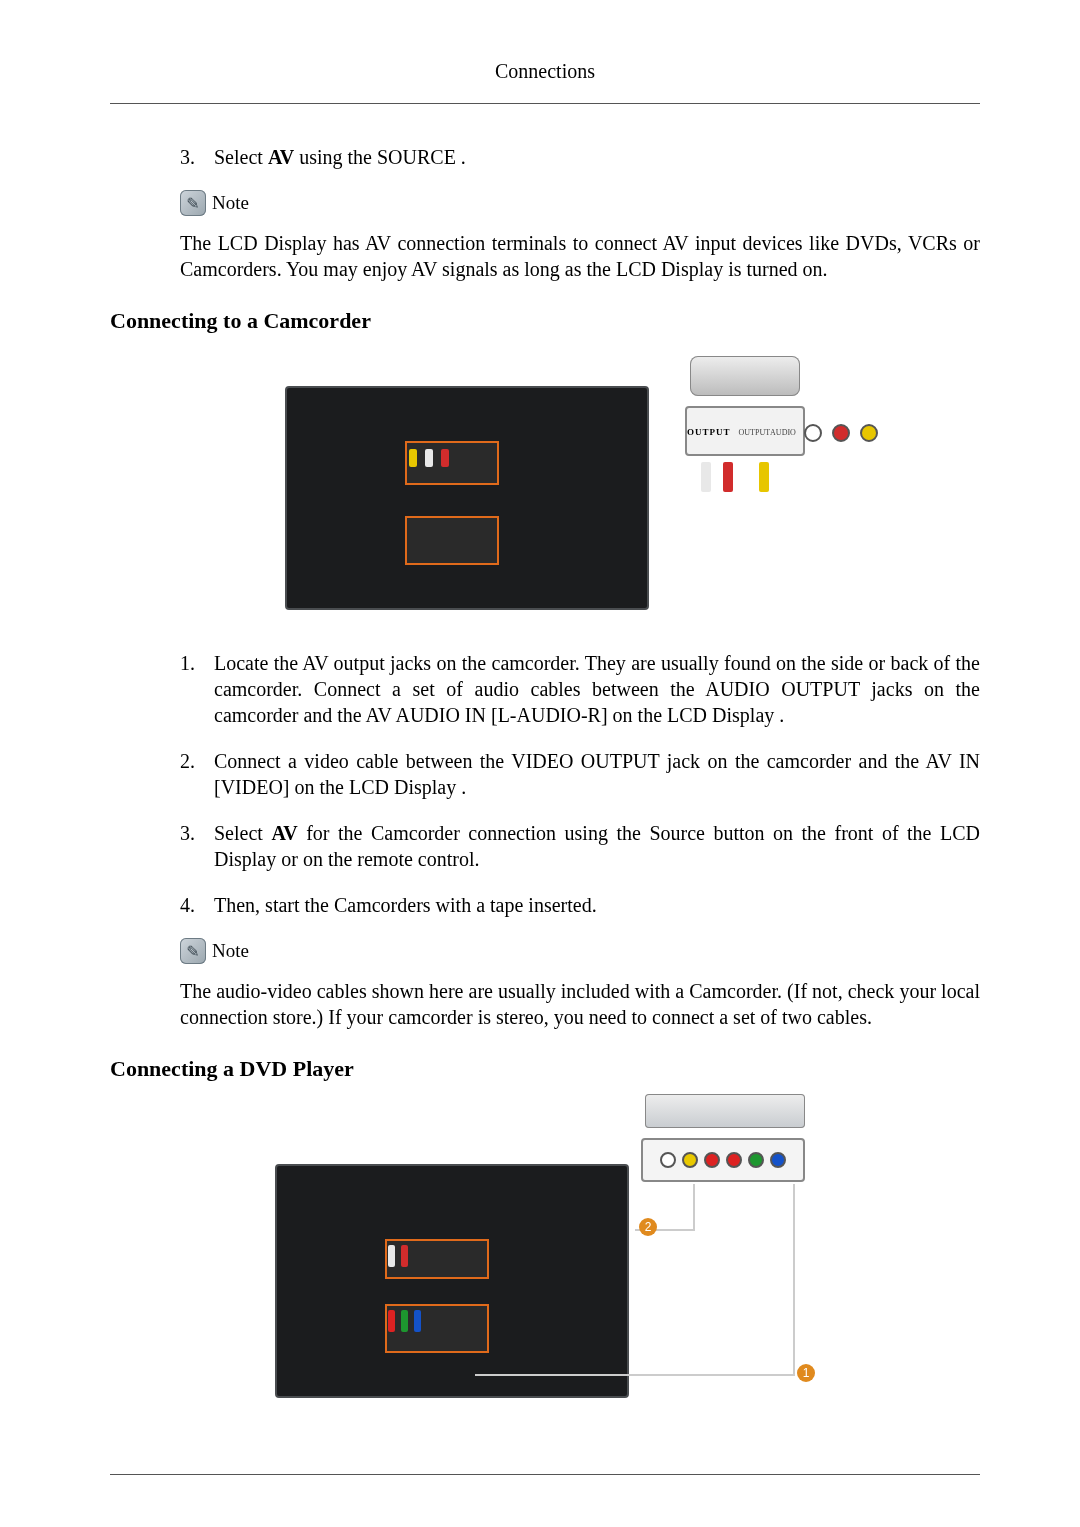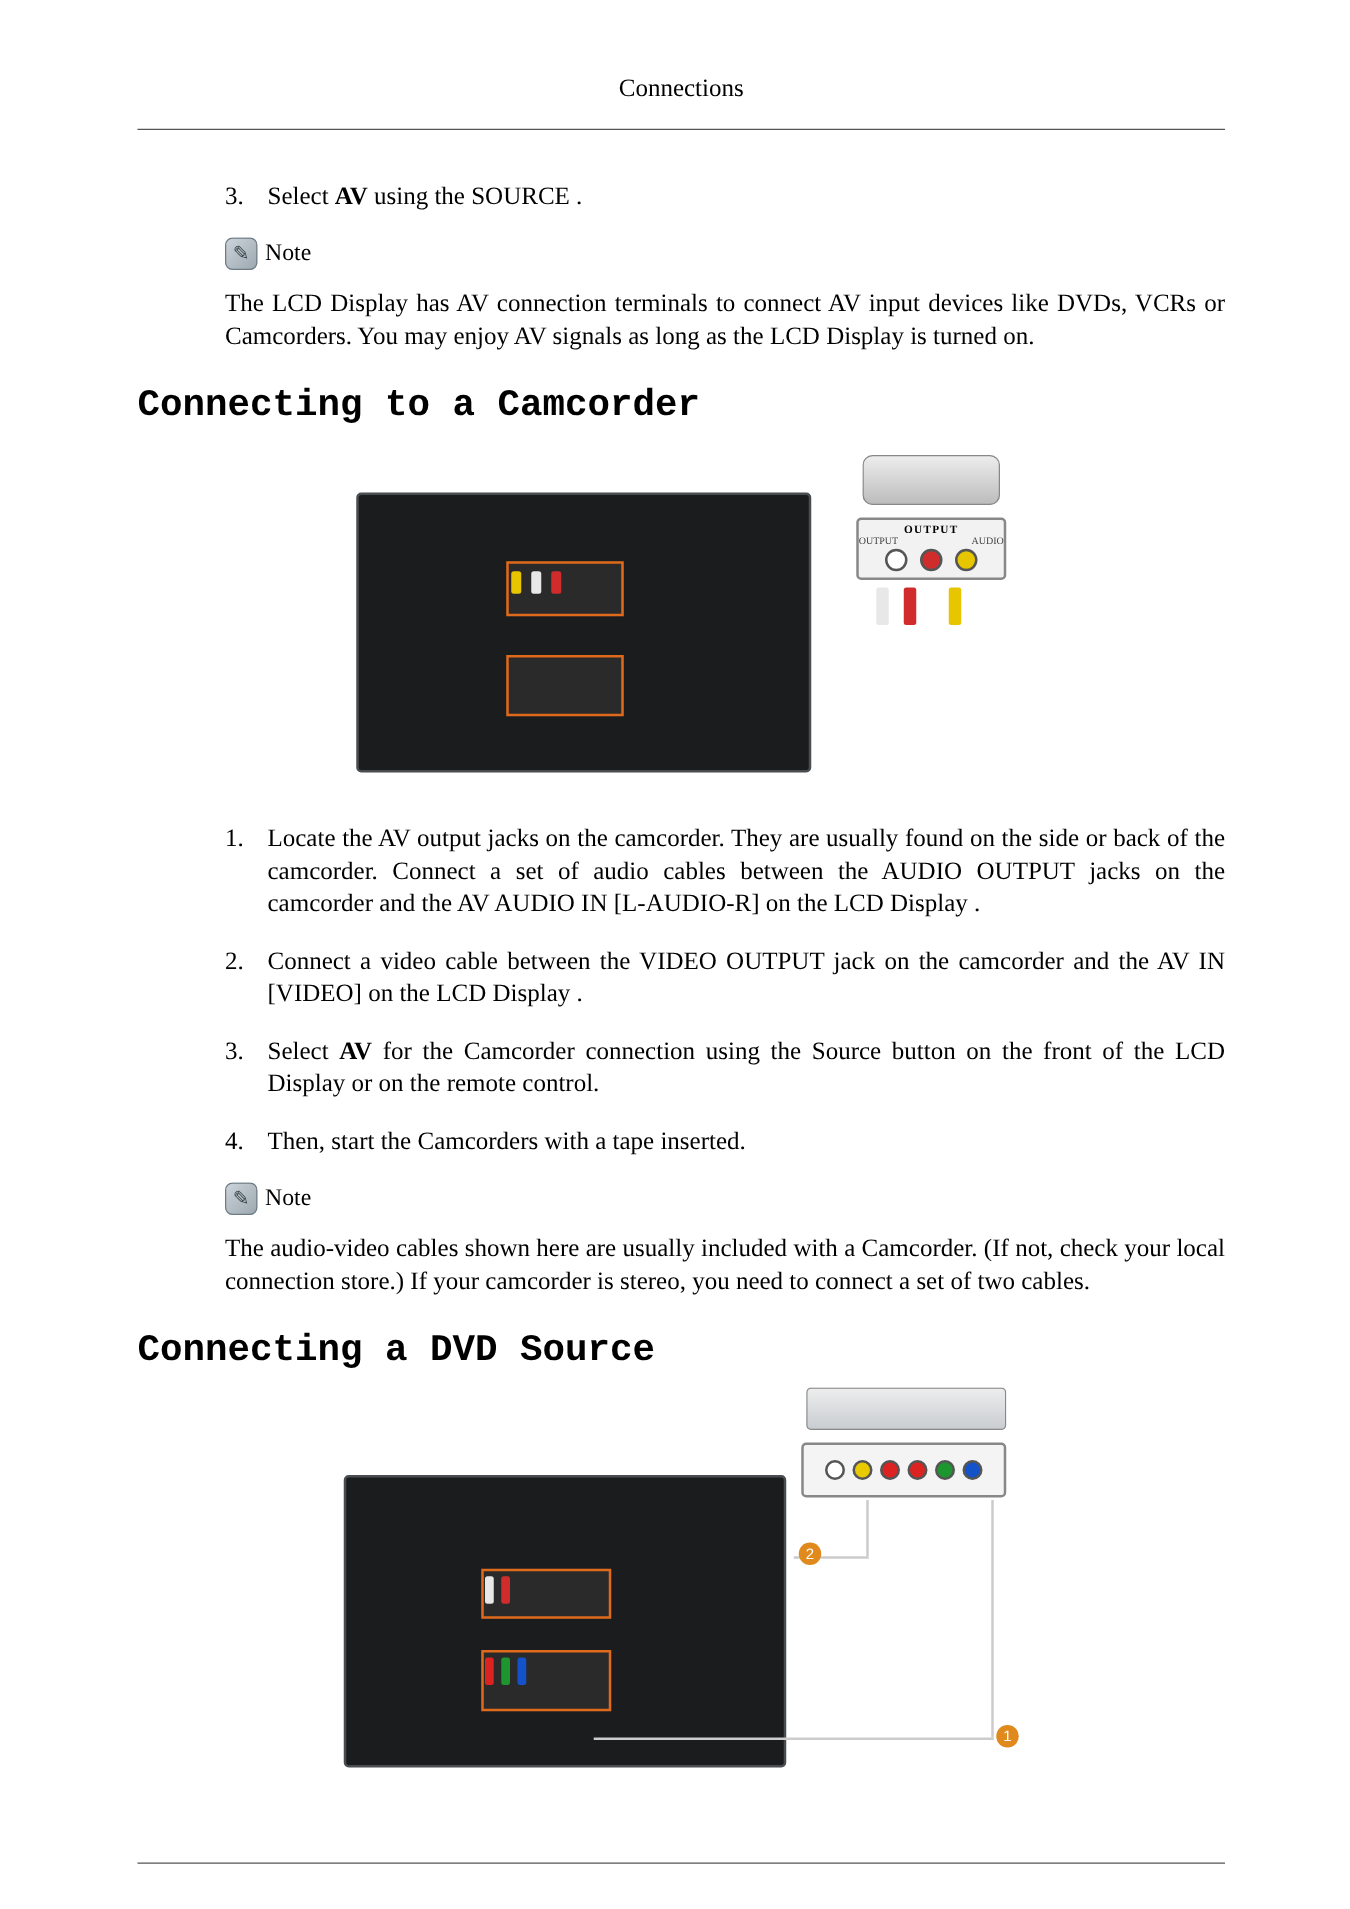--- a/index.html
+++ b/index.html
@@ -72,23 +72,23 @@
     font-weight: normal;
     font-size: 19px;
   }
   .para {
     font-size: 20px;
     line-height: 1.3;
     text-align: justify;
     margin: 0 0 20px 0;
   }
   h2.section {
-    font-family: Liberation Mono, monospace;
+    font-family: Liberation Serif, serif;
     font-weight: bold;
-    font-size: 30px;
+    font-size: 22px;
     margin: 26px 0 12px 0;
   }
   .figure-wrap {
     display:flex;
     justify-content:center;
     margin: 6px 0 24px 0;
   }
 
   
   .fig-cam {
@@ -133,21 +133,21 @@
     box-shadow:inset 0 0 0 1px #888;
     position:absolute;left:5px;top:10px;
   }
   .output-box{
     position:absolute;
     right:0; top:60px;
     width:120px;height:50px;
     border:2px solid #888;border-radius:4px;
     background:#f2f2f2;
     font-size:9px;text-align:center;
-    display:flex;flex-direction:column;align-items:center;padding-top:2px;
+    display:flex;flex-direction:row;align-items:center;padding-top:2px;
     box-sizing:border-box;
   }
   .jack-row{display:flex;gap:10px;margin-top:2px;}
   .jack{width:14px;height:14px;border-radius:50%;border:2px solid #555;}
   .j-white{background:#fff;}
   .j-red{background:#d12c2c;}
   .j-yellow{background:#e7c600;}
   .cable-down{ position:absolute; width:10px;height:30px;border-radius:2px; top:116px;}
   .output-labels{display:flex;justify-content:space-between;width:100%;padding:0 8px;font-size:8px;color:#444;}
 
@@ -265,21 +265,21 @@
       </li>
     </ol>
 
     <div class="note-row">
       <span class="note-icon">✎</span>
       <span class="note-label">Note</span>
     </div>
     <p class="para">The audio-video cables shown here are usually included with a Camcorder. (If not, check your local connection store.) If your camcorder is stereo, you need to connect a set of two cables.</p>
   </div>
 
-  <h2 class="section">Connecting a DVD Source</h2>
+  <h2 class="section">Connecting a DVD Player</h2>
 
   <div class="figure-wrap">
     <div class="fig-dvd">
       <div class="dvd-unit"></div>
       <div class="dvd-jacks">
         <span class="jack-sm jk-w"></span>
         <span class="jack-sm jk-y"></span>
         <span class="jack-sm jk-r"></span>
         <span class="jack-sm jk-r"></span>
         <span class="jack-sm jk-g"></span>

